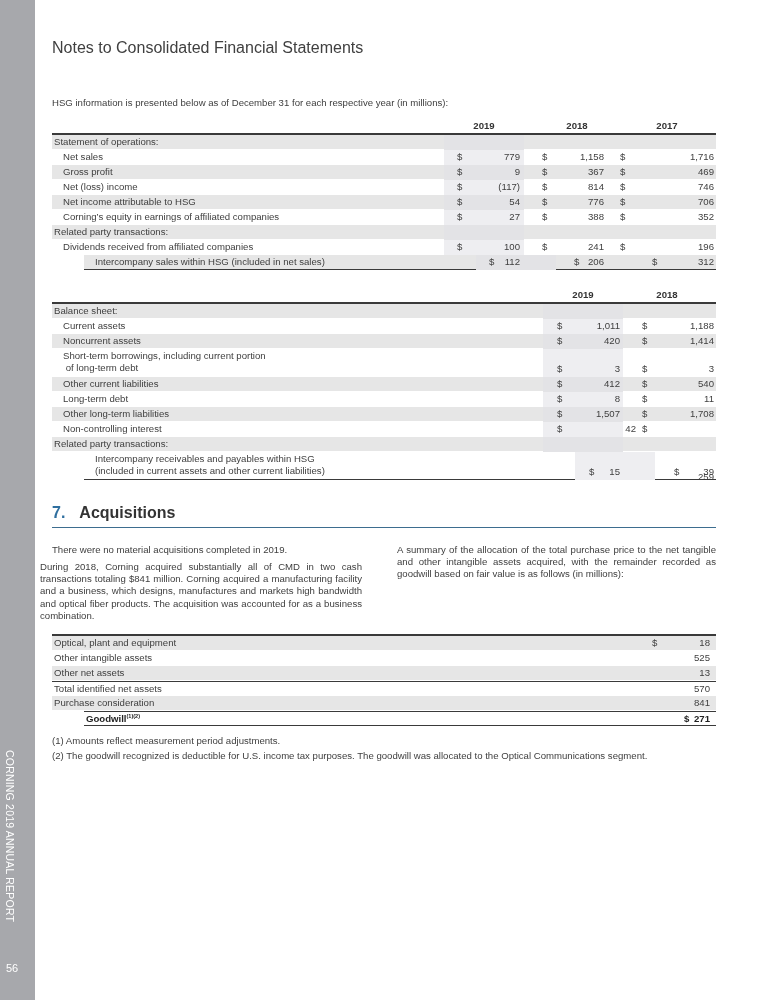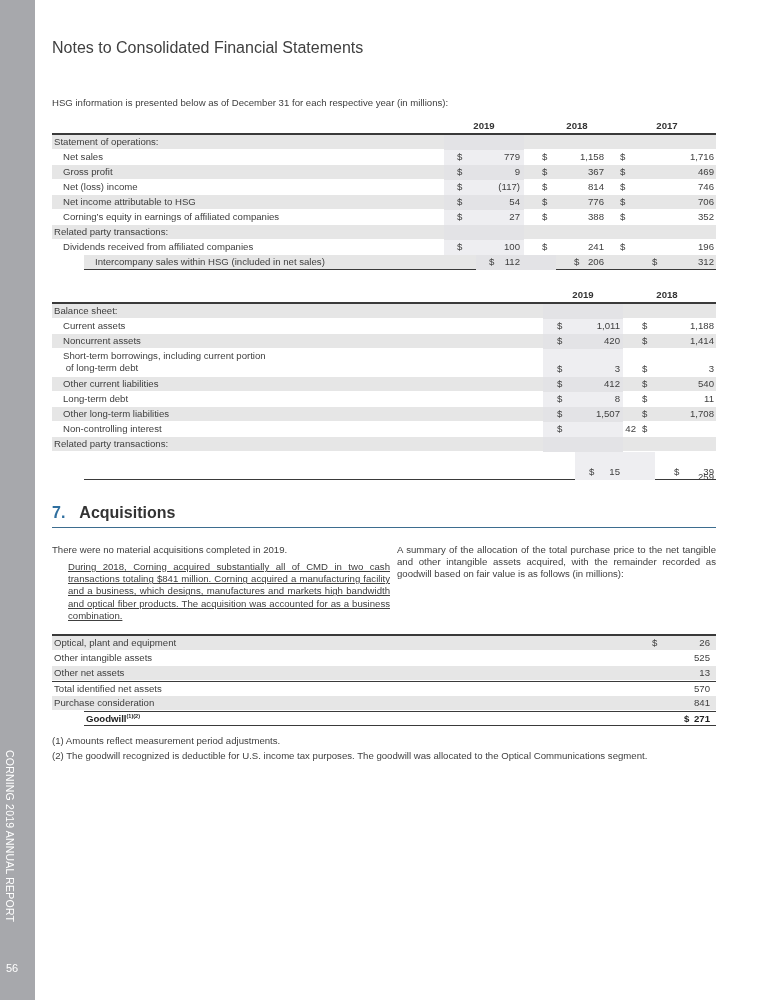--- a/index.html
+++ b/index.html
@@ -225,40 +225,44 @@
       <div class="val" style="right:80px;">42</div>
       <div class="dollar" style="left:590px;">$</div>
       <div class="val" style="right:2px;margin-top:48px;">259</div>
     </div>
     <div class="row shaded">
       <div class="colbg" style="left:491px; width:80px;"></div>
       <div class="lbl">Related party transactions:</div>
     </div>
     <div class="row tall last">
       <div class="colbg" style="left:491px; width:80px;"></div>
+      <div class="lbl indent">
+        <div>Intercompany receivables and payables within HSG</div>
+        <div style="white-space: pre;">(included in current assets and other current liabilities)</div>
+      </div>
       <div class="dollar" style="left:505px;">$</div>
       <div class="val" style="right:96px;">15</div>
       <div class="dollar" style="left:590px;">$</div>
       <div class="val" style="right:2px;">39</div>
     </div>
   </div>
 
 <div class="section-title">
   <span class="num">7.</span><span>Acquisitions</span>
 </div>
 
 <div class="para" style="left:52px; top:544px; width:322px;">There were no material acquisitions completed in 2019.</div>
-<div class="para" style="left:68px; top:561px; width:322px;text-decoration:underline;">During 2018, Corning acquired substantially all of CMD in two cash transactions totaling $841 million. Corning acquired a manufacturing facility and a business, which designs, manufactures and markets high bandwidth and optical fiber products. The acquisition was accounted for as a business combination.</div>
+<div class="para" style="left:40px; top:561px; width:322px;">During 2018, Corning acquired substantially all of CMD in two cash transactions totaling $841 million. Corning acquired a manufacturing facility and a business, which designs, manufactures and markets high bandwidth and optical fiber products. The acquisition was accounted for as a business combination.</div>
 <div class="para" style="left:397px; top:544px; width:319px;">A summary of the allocation of the total purchase price to the net tangible and other intangible assets acquired, with the remainder recorded as goodwill based on fair value is as follows (in millions):</div>
 
 <div class="tbl" id="acq-table" style="top:634px; width:664px; border-top:2px solid #3a3a3a;">
     <div class="row shaded">
       <div class="lbl">Optical, plant and equipment</div>
       <div class="dollar" style="left:600px;">$</div>
-      <div class="val" style="right:6px;">26</div>
+      <div class="val" style="right:6px;">18</div>
     </div>
     <div class="row">
       <div class="lbl">Other intangible assets</div>
       <div class="dollar" style="left:600px;"></div>
       <div class="val" style="right:6px;">525</div>
     </div>
     <div class="row shaded">
       <div class="lbl">Other net assets</div>
       <div class="dollar" style="left:600px;"></div>
       <div class="val" style="right:6px;">13</div>

